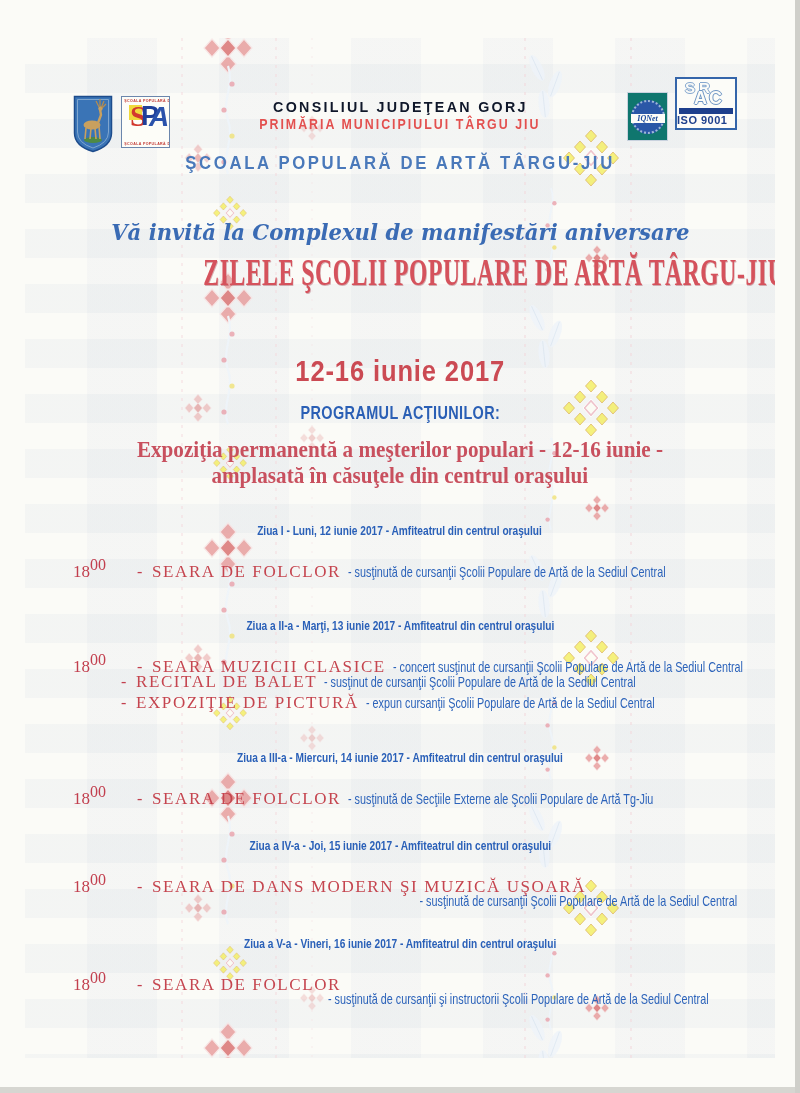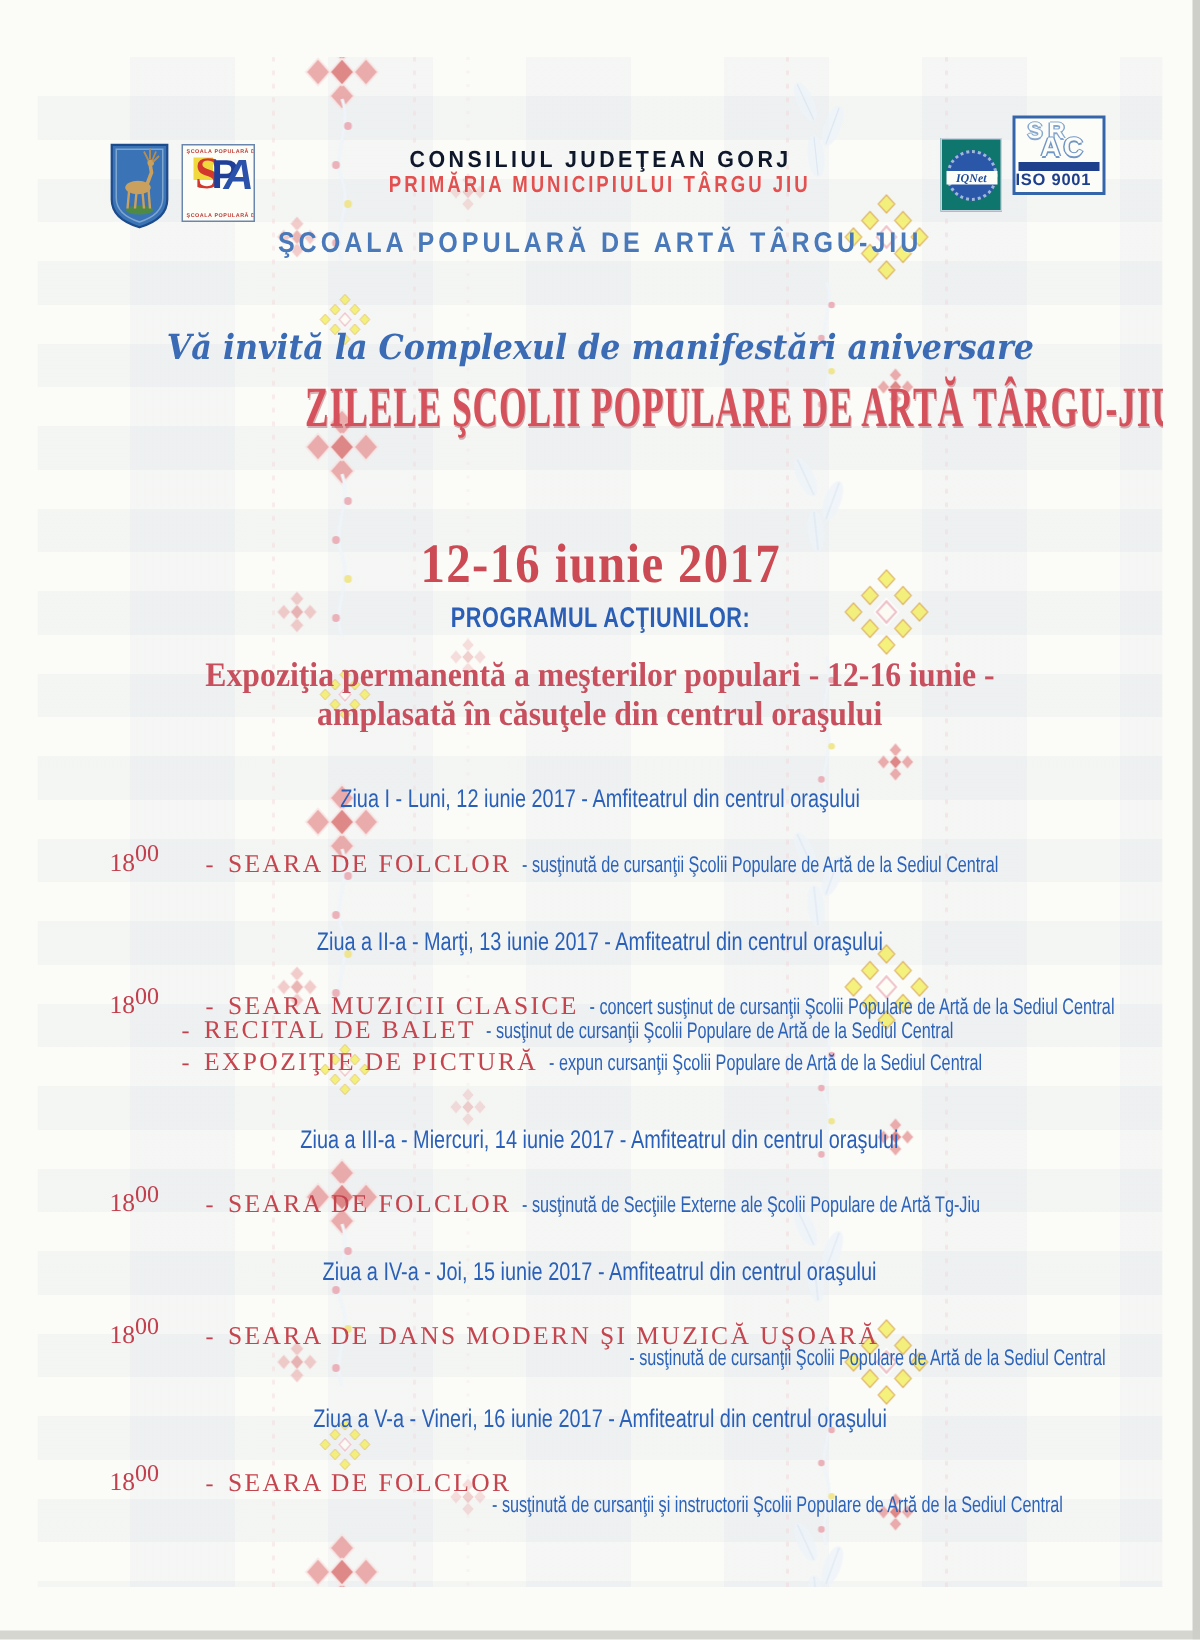--- a/index.html
+++ b/index.html
@@ -39,36 +39,36 @@
   .invite{top:180px;font-size:23px;}
   .invite .cond{display:inline-block;transform:scaleX(.92);}
   .subtitle{top:271px;font-size:25px;}
   .subtitle .cond{display:inline-block;transform:scaleX(.8);}
 
   .big-title{top:212px;font-family:"Liberation Serif",serif;font-weight:bold;font-size:38px;
     color:#d5525c;}
   .big-title .cond{display:inline-block;transform:scaleX(.62);letter-spacing:1px;
     text-shadow:1px 1px 0 rgba(150,40,55,.35), -0.5px -0.5px 0 rgba(255,220,220,.3);}
 
-  .date-range{top:317px;font-family:Liberation Serif, serif;font-weight:bold;font-size:37px;
+  .date-range{top:317px;font-family:Liberation Sans, sans-serif;font-weight:bold;font-size:29px;
     letter-spacing:1px;color:#cb4a53;}
   .date-range .cond{display:inline-block;transform:scaleX(.88);}
 
   .program{top:364px;font-weight:bold;font-size:19px;color:#2a5fb5;}
   .program .cond{display:inline-block;transform:scaleX(.76);letter-spacing:.5px;}
 
   .expo{top:399px;font-family:"Liberation Serif",serif;font-weight:600;font-size:23px;
     color:#c8505e;line-height:26px;}
   .expo .cond{display:inline-block;transform:scaleX(.92);}
 
   .day{position:absolute;left:0;right:0;}
   .day:nth-child(1){top:485px;} .day:nth-child(2){top:580px;}
   .day:nth-child(3){top:712px;} .day:nth-child(4){top:800px;}
   .day:nth-child(5){top:898px;}
-  .day-header{text-align:center;font-weight:normal;font-size:17px;color:#2a60b8;white-space:nowrap;}
+  .day-header{text-align:center;font-weight:bold;font-size:13px;color:#2a60b8;white-space:nowrap;}
   .day-header .cond{display:inline-block;transform:scaleX(.78);}
   .events{margin-top:18px;}
   .event-row{display:flex;align-items:baseline;padding-left:48px;height:21px;white-space:nowrap;}
   .time{flex:none;width:64px;font-family:"Liberation Serif",serif;font-size:17px;color:#c23f4e;}
   .time sup{font-size:16px;}
   .event-row.no-time .time{width:48px;}
   .dash{flex:none;width:15px;font-family:"Liberation Serif",serif;font-size:16px;color:#c23f4e;}
   .ev-name{font-family:"Liberation Serif",serif;font-size:17px;letter-spacing:1.6px;color:#c5454f;}
   .ev-desc{font-size:15px;color:#2c63ba;}
   span.ev-desc{display:inline-block;transform:scaleX(.72);transform-origin:left center;margin-left:7px;}

